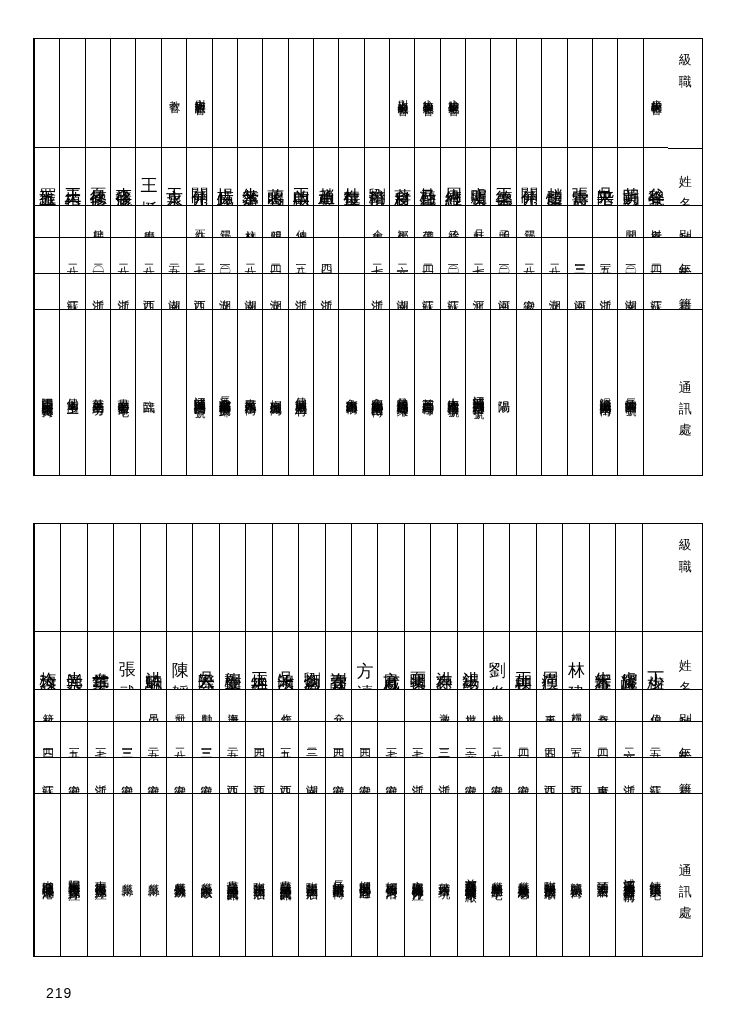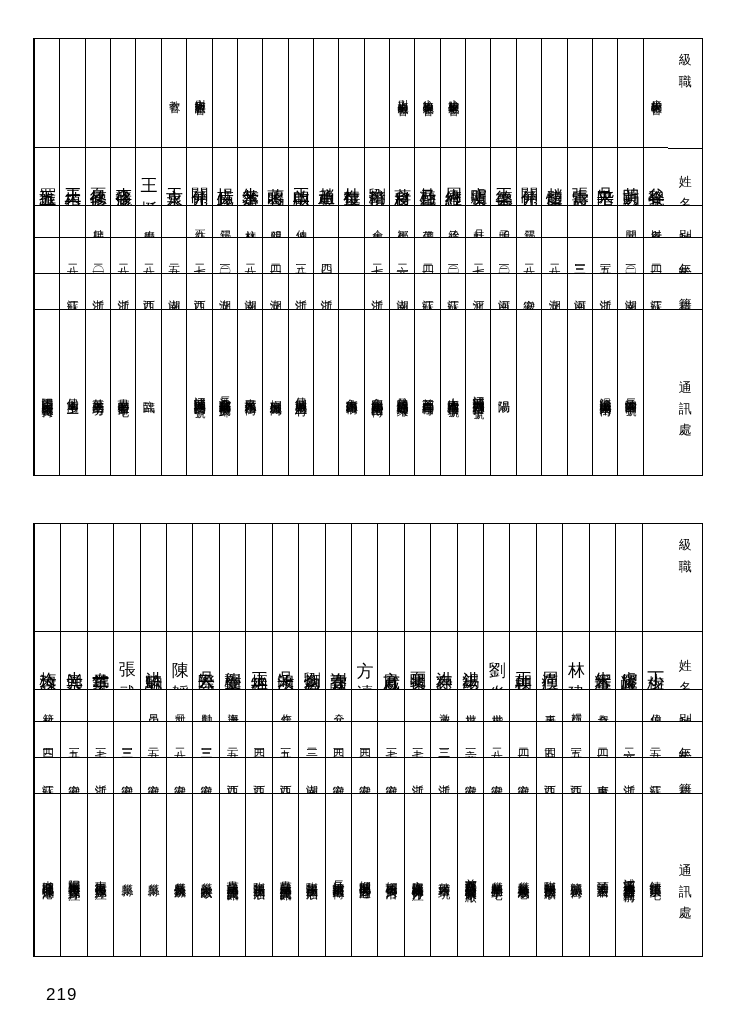--- a/index.html
+++ b/index.html
@@ -80,21 +80,21 @@
   }
   .header-col .r-rank {
     justify-content: flex-start;
     padding-top: 4px;
   }
 
   .page-number {
     position: absolute;
     left: 46px;
     top: 985px;
-    font-size: 17px;
+    font-size: 14px;
     font-family: "Liberation Sans", sans-serif;
     letter-spacing: 1px;
   }
 </style>
 </head>
 <body>
 
 <div class="page">
 
   <div class="table-block" id="table-top">

